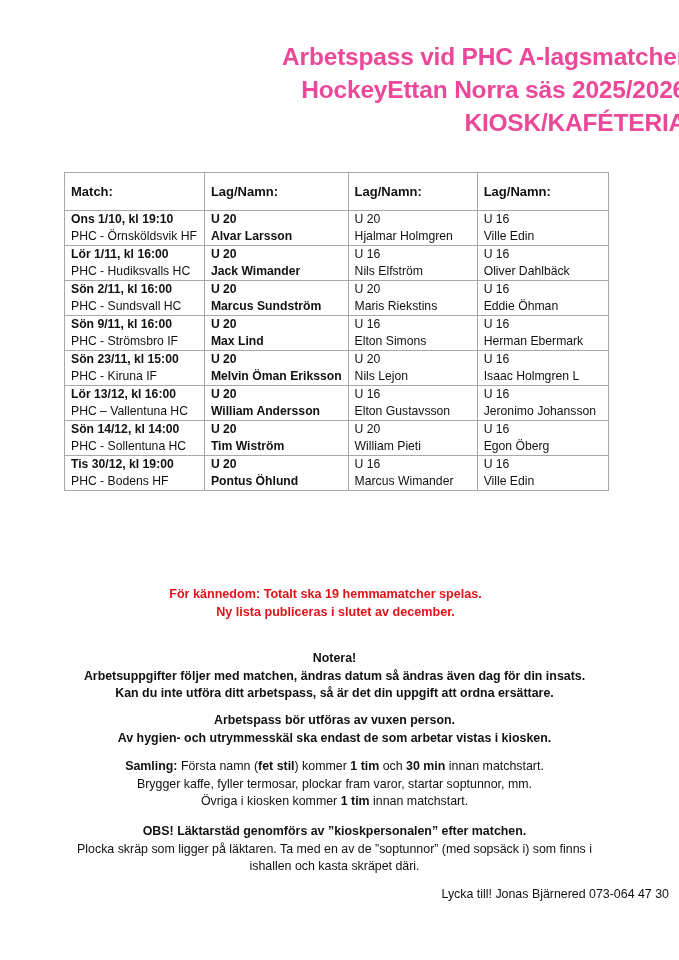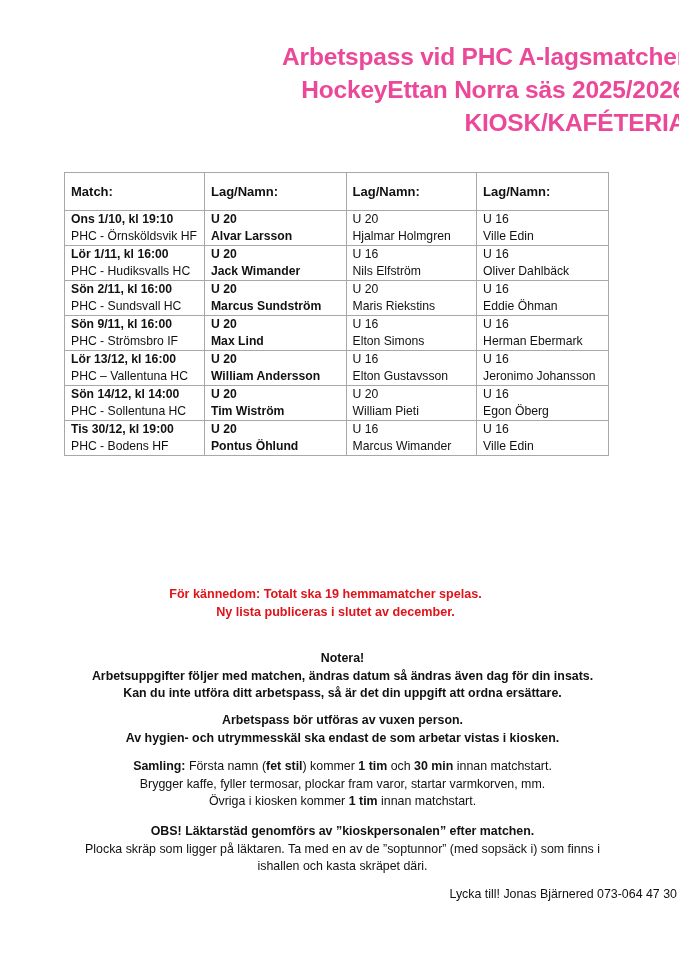--- a/index.html
+++ b/index.html
@@ -29,21 +29,21 @@
     table.schedule td { height: 34px; }
     col.c1 { width: 140px; } col.c2 { width: 142px; } col.c3 { width: 131px; } col.c4 { width: 132px; }
     .b { font-weight: bold; }
     .cell-line { display: block; white-space: nowrap; }
     .notice {
       position: absolute; left: 0; width: 651px; top: 585px;
       text-align: center; color: #e0131a; font-weight: bold; font-size: 12.6px; line-height: 18px;
     }
     .notice .l2 { padding-left: 20px; }
     .para {
-      position: absolute; left: 8px; width: 669px; text-align: center;
+      position: absolute; left: 0; width: 669px; text-align: center;
       font-size: 12.4px; line-height: 17.5px;
     }
     .para .bold { font-weight: bold; }
     .p-notera { top: 650px; font-weight: bold; }
     .p-vuxen { top: 712px; font-weight: bold; }
     .p-samling { top: 758px; }
     .p-obs { top: 823px; }
     .p-lycka { top: 886px; text-align: right; }
   </style>
 </head>
@@ -138,20 +138,38 @@
           <span class="cell-line">U 16</span>
           <span class="cell-line">Elton Simons</span>
         </td>
         <td>
           <span class="cell-line">U 16</span>
           <span class="cell-line">Herman Ebermark</span>
         </td>
       </tr>
       <tr>
         <td>
+          <span class="cell-line b">Sön 23/11, kl 15:00</span>
+          <span class="cell-line">PHC - Kiruna IF</span>
+        </td>
+        <td>
+          <span class="cell-line b">U 20</span>
+          <span class="cell-line b">Melvin Öman Eriksson</span>
+        </td>
+        <td>
+          <span class="cell-line">U 20</span>
+          <span class="cell-line">Nils Lejon</span>
+        </td>
+        <td>
+          <span class="cell-line">U 16</span>
+          <span class="cell-line">Isaac Holmgren L</span>
+        </td>
+      </tr>
+      <tr>
+        <td>
           <span class="cell-line b">Lör 13/12, kl 16:00</span>
           <span class="cell-line">PHC – Vallentuna HC</span>
         </td>
         <td>
           <span class="cell-line b">U 20</span>
           <span class="cell-line b">William Andersson</span>
         </td>
         <td>
           <span class="cell-line">U 16</span>
           <span class="cell-line">Elton Gustavsson</span>
@@ -211,21 +229,21 @@
   <div>Kan du inte utföra ditt arbetspass, så är det din uppgift att ordna ersättare.</div>
 </div>
 
 <div class="para p-vuxen">
   <div>Arbetspass bör utföras av vuxen person.</div>
   <div>Av hygien- och utrymmesskäl ska endast de som arbetar vistas i kiosken.</div>
 </div>
 
 <div class="para p-samling">
   <div><span class="bold">Samling:</span><span> Första namn (</span><span class="bold">fet stil</span><span>) kommer </span><span class="bold">1 tim</span><span> och </span><span class="bold">30 min</span><span> innan matchstart.</span></div>
-  <div>Brygger kaffe, fyller termosar, plockar fram varor, startar varmkorven, mm.</div>
+  <div>Brygger kaffe, fyller termosar, plockar fram varor, startar soptunnor, mm.</div>
   <div><span>Övriga i kiosken kommer </span><span class="bold">1 tim</span><span> innan matchstart.</span></div>
 </div>
 
 <div class="para p-obs">
   <div class="bold">OBS! Läktarstäd genomförs av ”kioskpersonalen” efter matchen.</div>
   <div>Plocka skräp som ligger på läktaren. Ta med en av de ”soptunnor” (med sopsäck i) som finns i</div>
   <div>ishallen och kasta skräpet däri.</div>
 </div>
 
 <div class="para p-lycka">Lycka till! Jonas Bjärnered 073-064 47 30</div>

